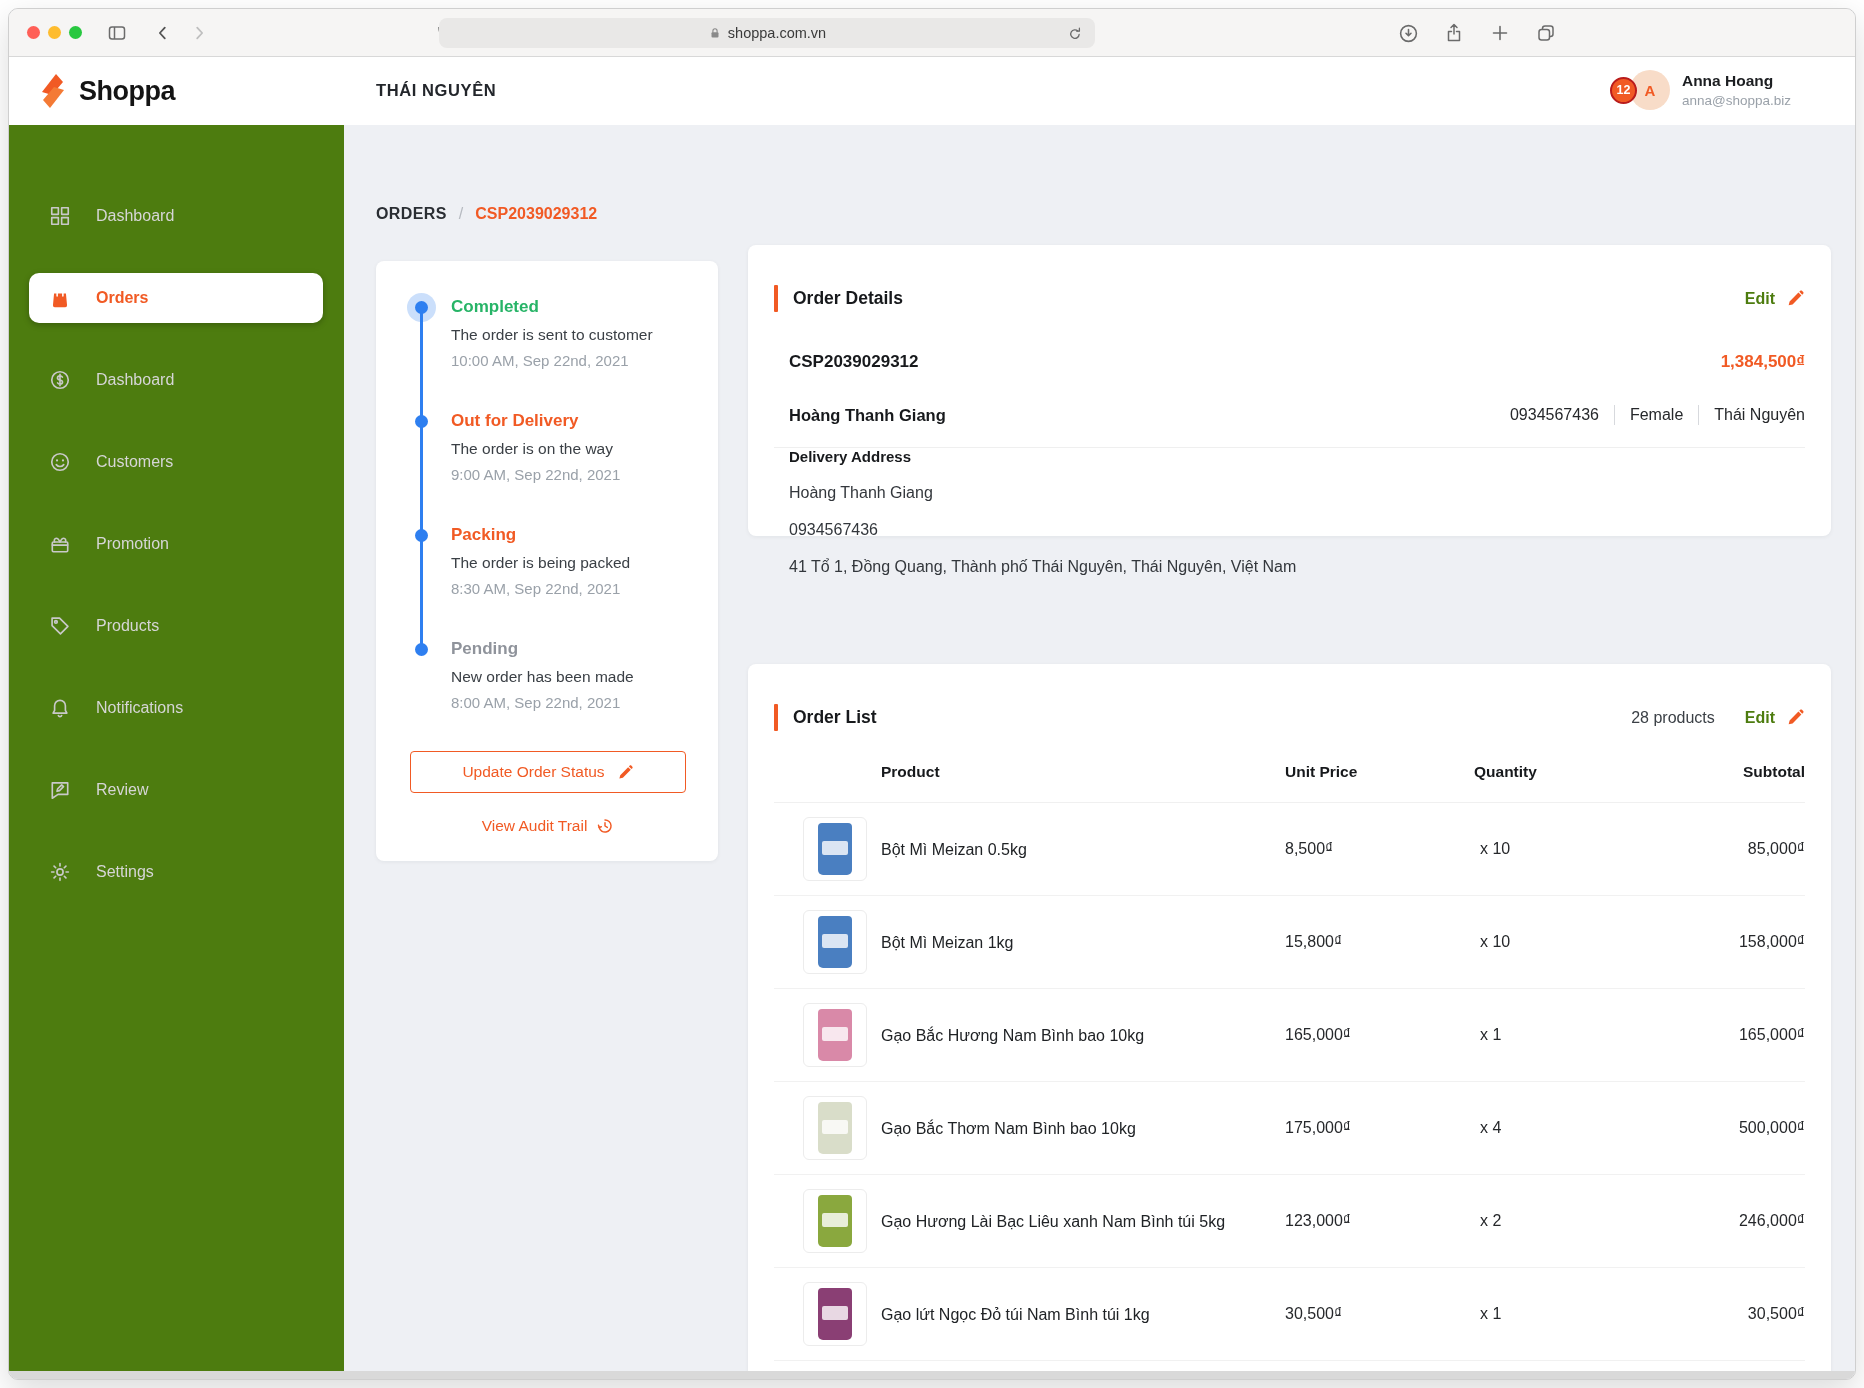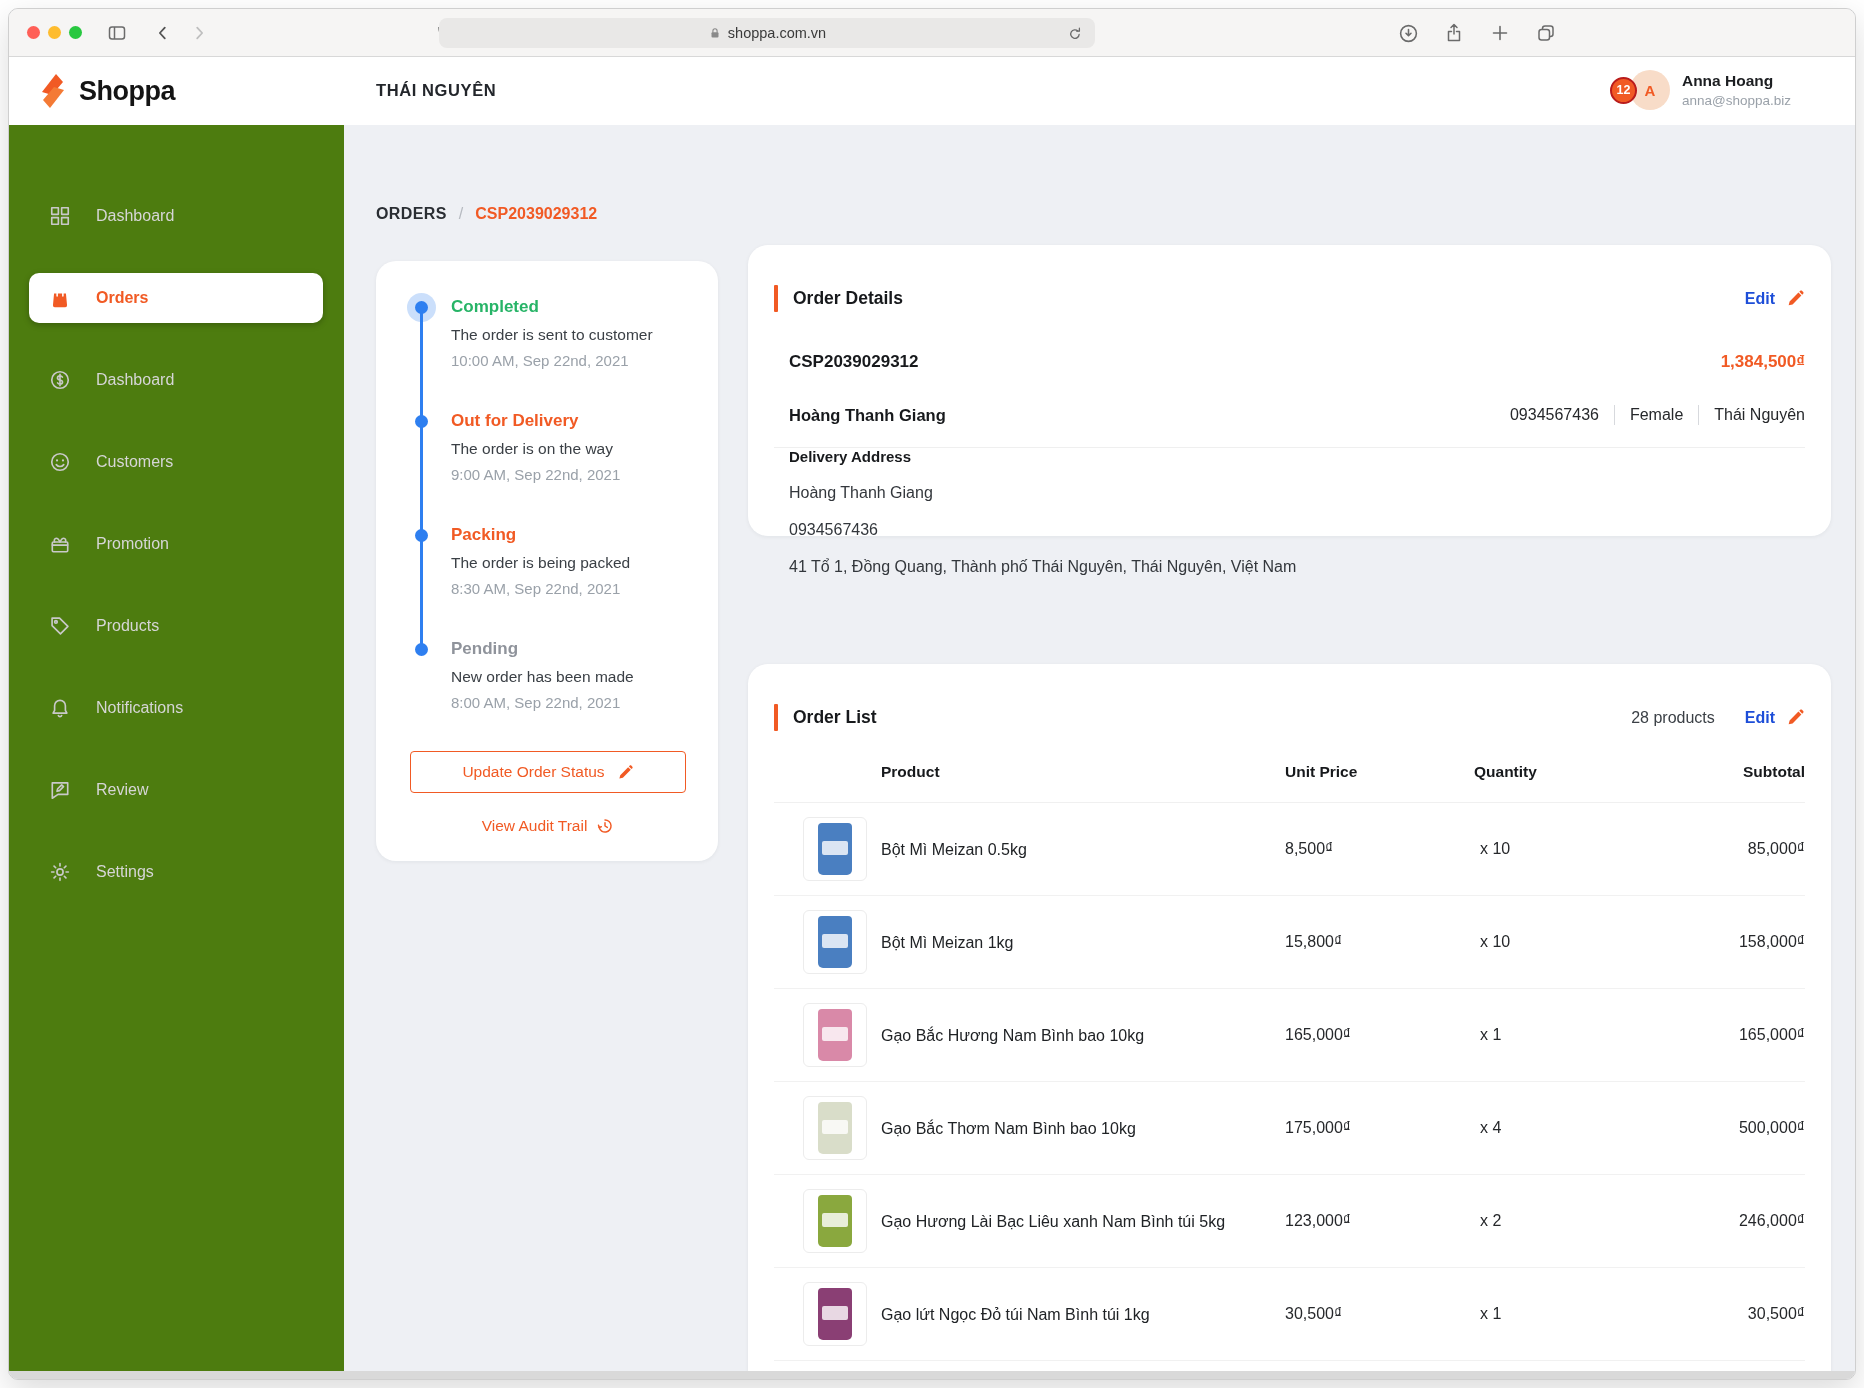--- a/index.html
+++ b/index.html
@@ -57,21 +57,21 @@
     margin-top:16px; margin-bottom:16px; box-shadow:0 2px 6px rgba(0,0,0,.25); }
   .si.active .si-label{ color:#f15a24; font-weight:700; }
 
   
   .breadcrumb{ position:absolute; left:32px; top:80px; font-size:16px; font-weight:700; display:flex; gap:12px; }
   .bc-section{ color:#2a2e33; letter-spacing:0.4px; }
   .bc-sep{ color:#b6bac0; font-weight:400; }
   .bc-current{ color:#f15a24; }
 
   
-  .card{ position:absolute; background:#fff; border-radius:20px; box-shadow:0 1px 4px rgba(25,30,40,.06); }
+  .card{ position:absolute; background:#fff; border-radius:8px; box-shadow:0 1px 4px rgba(25,30,40,.06); }
   .card-timeline{ left:32px; top:136px; width:342px; height:600px; padding:34px 34px 0 75px; }
   .card-details{ left:404px; top:120px; width:1083px; height:291px; padding:0 26px; }
   .card-list{ left:404px; top:539px; width:1083px; height:780px; padding:0 26px; }
 
   
   .tl-wrap{ position:relative; }
   .tl-line{ position:absolute; left:-31px; top:13px; width:3px; height:342px; background:#2e7ff0; border-radius:2px; }
   .tl-step{ position:relative; margin-bottom:38px; }
   .tl-dot{ position:absolute; left:-36px; top:6px; width:13px; height:13px; border-radius:50%; background:#2e7ff0; z-index:2; }
   .tl-step.first .tl-halo{ position:absolute; left:-44px; top:-2px; width:29px; height:29px; border-radius:50%;
@@ -83,21 +83,21 @@
     background:#fff; color:#f15a24; font-size:15.5px; font-family:inherit; display:flex; align-items:center;
     justify-content:center; gap:12px; cursor:pointer; }
   .audit-link{ margin:24px 0 0 -41px; width:276px; display:flex; align-items:center; justify-content:center;
     gap:9px; color:#f15a24; font-size:15.5px; cursor:pointer; }
 
   
   .cardhead{ display:flex; align-items:center; justify-content:space-between; padding-top:40px; }
   .headleft{ display:flex; align-items:center; gap:15px; }
   .accentbar{ width:4px; height:27px; background:#f15a24; border-radius:1px; }
   .cardtitle{ font-size:17.5px; font-weight:700; color:#17191c; }
-  .editbtn{ display:flex; align-items:center; gap:11px; color:#1d4ed8; font-size:16px; font-weight:700; cursor:pointer; }
+  .editbtn{ display:flex; align-items:center; gap:11px; color:#4d7c0f; font-size:16px; font-weight:700; cursor:pointer; }
   .idrow{ display:flex; justify-content:space-between; align-items:center; margin-top:40px; padding-left:15px; }
   .orderid{ font-size:17px; font-weight:700; color:#17191c; }
   .ordertotal{ font-size:17px; font-weight:700; color:#f15a24; }
   .namerow{ display:flex; justify-content:space-between; align-items:center; margin-top:33px; padding-left:15px; }
   .custname{ font-size:16.5px; font-weight:700; color:#17191c; }
   .custmeta{ display:flex; align-items:center; font-size:16px; color:#26282b; }
   .custmeta .metasep{ width:1px; height:20px; background:#d7d9dd; margin:0 15px; }
   .divider{ height:1px; background:#efefef; margin-top:22px; }
   .addr-label{ font-size:15px; font-weight:700; color:#17191c; padding-left:15px; }
   .addr-line{ font-size:16px; color:#33373c; margin-top:19px; padding-left:15px; }

